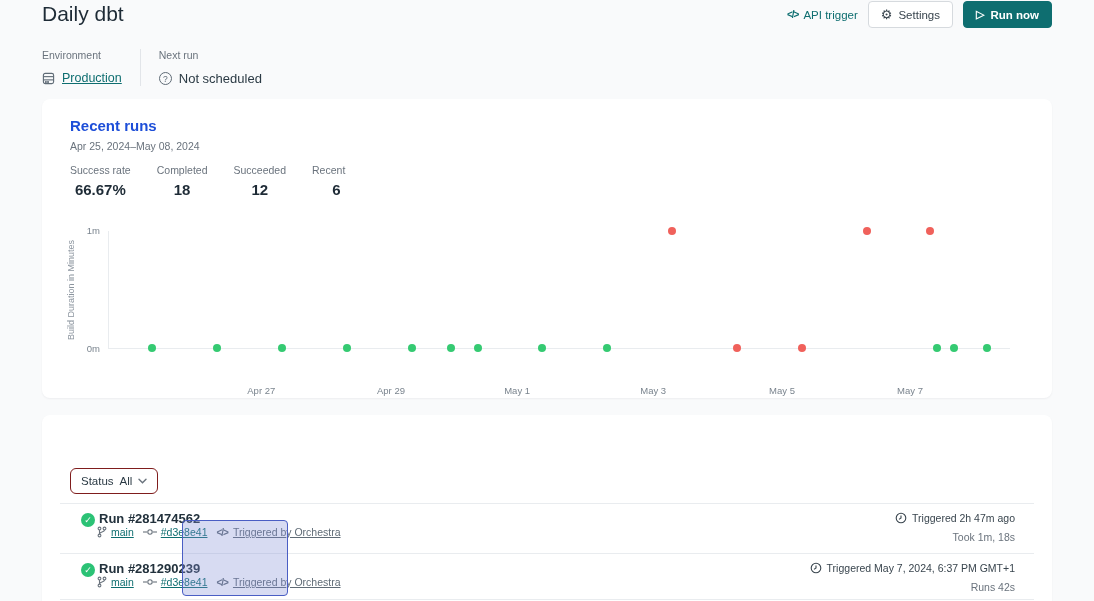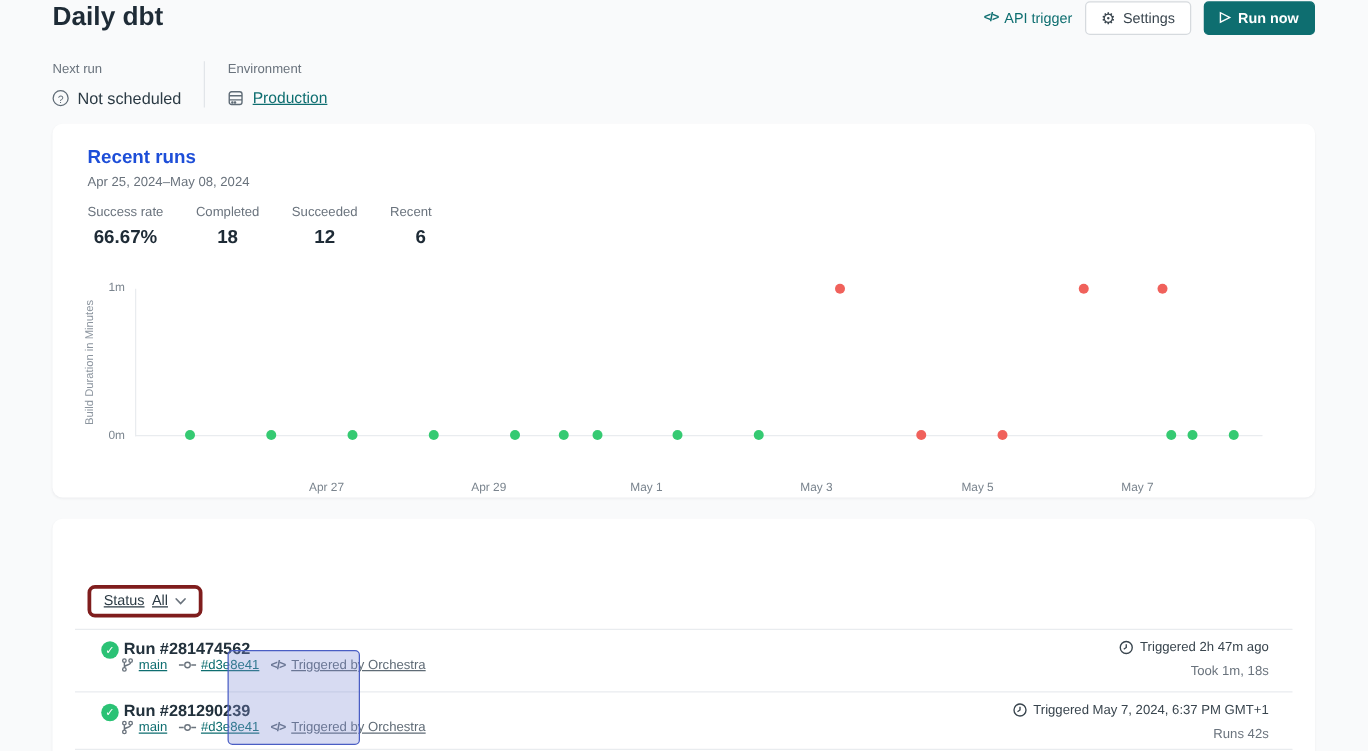--- a/index.html
+++ b/index.html
@@ -2,21 +2,21 @@
 <html><head>
 <meta charset="utf-8">
 <style>
   * { margin:0; padding:0; box-sizing:border-box; }
   html,body { background:#f9fafb; }
   .screen {
     position:relative; width:1094px; height:601px; overflow:hidden;
     font-family:"Liberation Sans", sans-serif; color:#232f3a; background:#f9fafb;
   }
   
-  .page-title { position:absolute; left:42px; top:2px; font-size:21px; font-weight:700; color:#1e2b36; }
+  .page-title { position:absolute; left:42px; top:2px; font-size:21px; font-weight:400; color:#1e2b36; }
   .header-actions { position:absolute; right:42px; top:1px; display:flex; align-items:center; gap:10px; height:27px; }
   .link-teal { color:#0e6e70; text-decoration:none; font-size:11.5px; display:flex; align-items:center; gap:5px; cursor:pointer; }
   .code-glyph { font-size:10px; font-weight:700; letter-spacing:-1px; }
   .btn { display:flex; align-items:center; gap:6px; height:27px; padding:0 12px; border-radius:4px; font-size:11.5px; cursor:pointer; }
   .btn-outline { background:#ffffff; border:1px solid #d6dade; color:#39454e; }
   .btn-primary { background:#0e6e70; border:1px solid #0e6e70; color:#ffffff; font-weight:600; }
   .gear { font-size:13px; line-height:1; color:#39454e; }
   .play { font-size:11px; line-height:1; color:#fff; }
   
   .meta { position:absolute; left:42px; top:49px; display:flex; }
@@ -47,21 +47,21 @@
     border-left:1px solid #e9ecef; border-bottom:1px solid #e9ecef; }
   .dot { position:absolute; width:8px; height:8px; border-radius:50%; transform:translateX(-50%); cursor:pointer; }
   .xtick { position:absolute; top:calc(100% + 5px); transform:translateX(-50%); font-size:9.5px; color:#7a848e; white-space:nowrap;margin-top:32px; }
   
   .tabbar { position:absolute; left:0; top:0; width:100%; height:28px; border-bottom:1px solid #e6e9ec; }
   .tab { position:absolute; top:0; height:28px; display:flex; align-items:center; justify-content:center; font-size:12px; cursor:pointer; }
   .tab-runs { left:16px; width:42px; color:#0e6e70; font-weight:700; border-bottom:2px solid #0e6e70; }
   .tab-insights { left:70px; width:56px; color:#5a6570; }
   
   .status-pill { position:absolute; left:28px; top:53px; height:26px; padding:0 10px; display:flex; align-items:center; gap:6px;
-    border:3px solid #7f1d1d; border-radius:6px; background:#fff; font-size:11.5px; color:#2b3a44; cursor:pointer;text-decoration:underline; }
+    border:1px solid #7f1d1d; border-radius:6px; background:#fff; font-size:11.5px; color:#2b3a44; cursor:pointer; }
   
   .divider { position:absolute; left:18px; right:18px; height:1px; background:#e9ecef; }
   .check-circle { position:absolute; width:14px; height:14px; border-radius:50%; background:#2bc275; color:#fff;
     font-size:9px; display:flex; align-items:center; justify-content:center; }
   .run-title { position:absolute; font-size:13px; font-weight:700; color:#22313c; }
   .run-line2 { position:absolute; display:flex; align-items:center; gap:9px; font-size:10.5px; color:#6a737d; }
   .mini-link { color:#0e6e70; text-decoration:underline; cursor:pointer; }
   .icon-gray { color:#6a737d; display:inline-flex; }
   .trigger-badge { display:flex; align-items:center; gap:5px; color:#5f6b76; }
   .trigger-badge .src { text-decoration:underline; cursor:pointer; }
@@ -88,39 +88,39 @@
       <span>Settings</span>
     </span>
     <span class="btn btn-primary">
       <span class="play">▷</span>
       <span>Run now</span>
     </span>
   </div>
 
   <div class="meta">
     <div class="meta-col">
-      <div class="meta-label">Next run</div>
-      <div class="meta-value">
-        <span class="q-icon">?</span>
-        <span>Not scheduled</span>
-      </div>
-    </div>
-    <div class="meta-col">
       <div class="meta-label">Environment</div>
       <div class="meta-value">
         <span class="icon-gray">
           <svg width="13" height="13" viewBox="0 0 14 14" fill="none" stroke="#5f6b76" stroke-width="1.2">
             <rect x="1.5" y="1.5" width="11" height="11" rx="2"></rect>
             <line x1="1.5" y1="5" x2="12.5" y2="5"></line>
             <line x1="1.5" y1="8.5" x2="12.5" y2="8.5"></line>
             <circle cx="4.2" cy="10.7" r="0.5" fill="#5f6b76"></circle>
             <circle cx="6.5" cy="10.7" r="0.5" fill="#5f6b76"></circle>
           </svg>
         </span>
         <span class="env-link">Production</span>
+      </div>
+    </div>
+    <div class="meta-col">
+      <div class="meta-label">Next run</div>
+      <div class="meta-value">
+        <span class="q-icon">?</span>
+        <span>Not scheduled</span>
       </div>
     </div>
   </div>
 
   <div class="card card1">
     <div class="card-title">Recent runs</div>
     <div class="card-sub">Apr 25, 2024–May 08, 2024</div>
 
     <div class="stats">
       <div class="stat">

